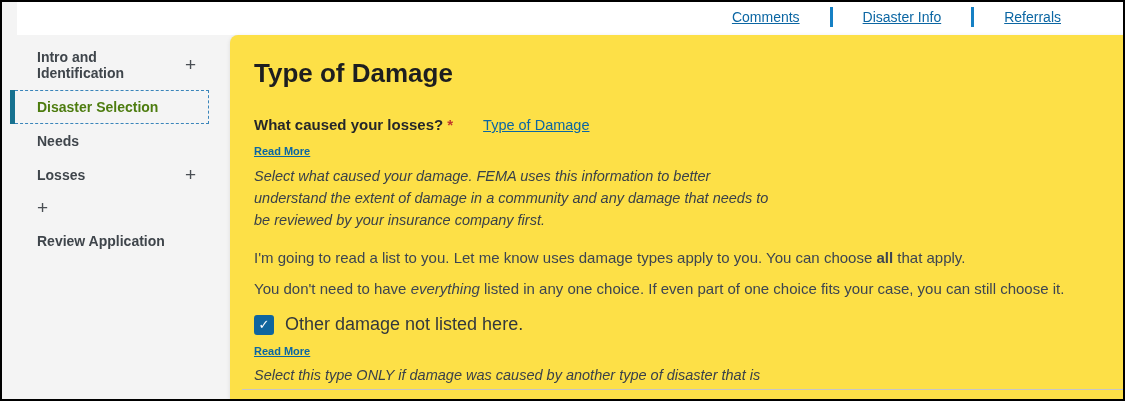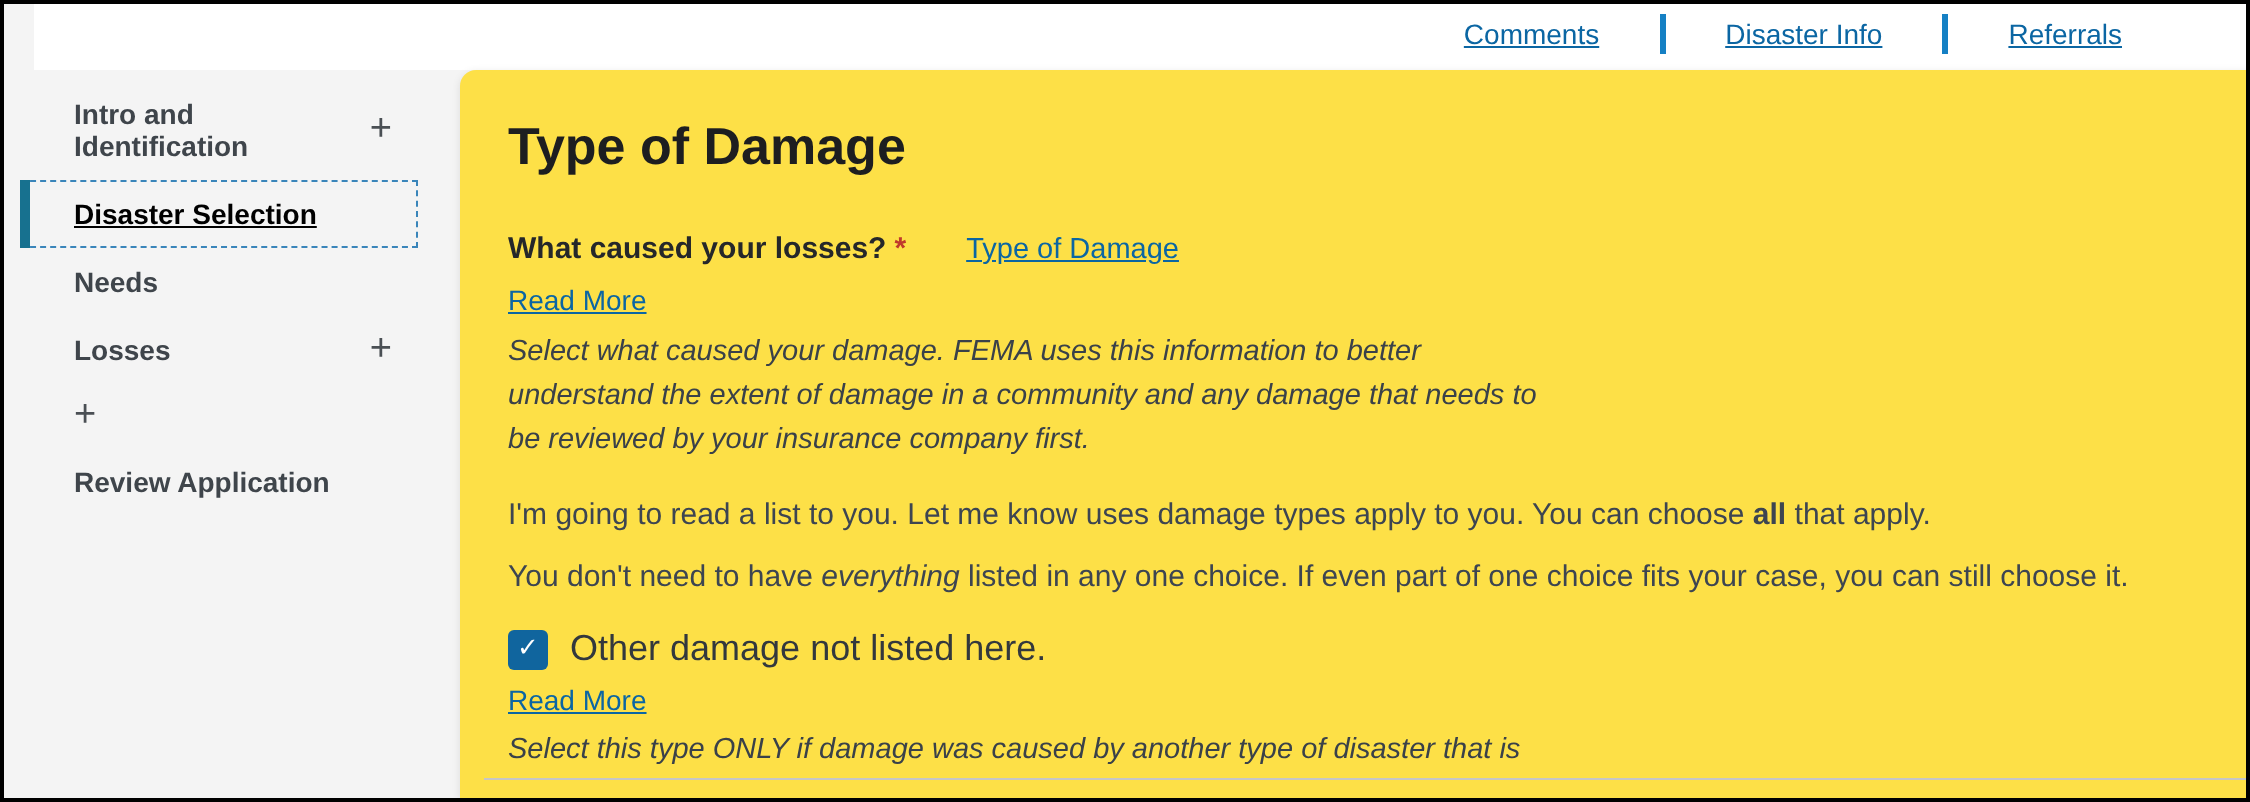--- a/index.html
+++ b/index.html
@@ -68,22 +68,21 @@
     border: 1px dashed transparent;
   }
   .side-item .plus {
     font-size: 19px;
     font-weight: 400;
     color: #4a4f54;
     line-height: 14px;
   }
   .side-item.active {
     border: 1px dashed #3a85ba;
-    color: #000000;
-    text-decoration: underline;
+    color: #4d7c0f;
   }
   .side-item.active::before {
     content: "";
     position: absolute;
     left: -1px; top: -1px; bottom: -1px;
     width: 5px;
     background: #17718f;
   }
 
   
@@ -121,22 +120,22 @@
     font-size: 15px;
   }
   a.help-link, a.read-more {
     color: #0b66a3;
     text-decoration: underline;
     cursor: pointer;
   }
   a.help-link { font-size: 14.5px; }
   a.read-more {
     display: inline-block;
-    font-size: 14px;
-    font-weight: 400;
+    font-size: 11px;
+    font-weight: 700;
     line-height: 18px;
   }
   .read-more-wrap1 { margin-top: 6px; }
   .hint-text {
     margin-top: 5px;
     font-style: italic;
     font-size: 14.5px;
     color: #3a4149;
     line-height: 22px;
   }

